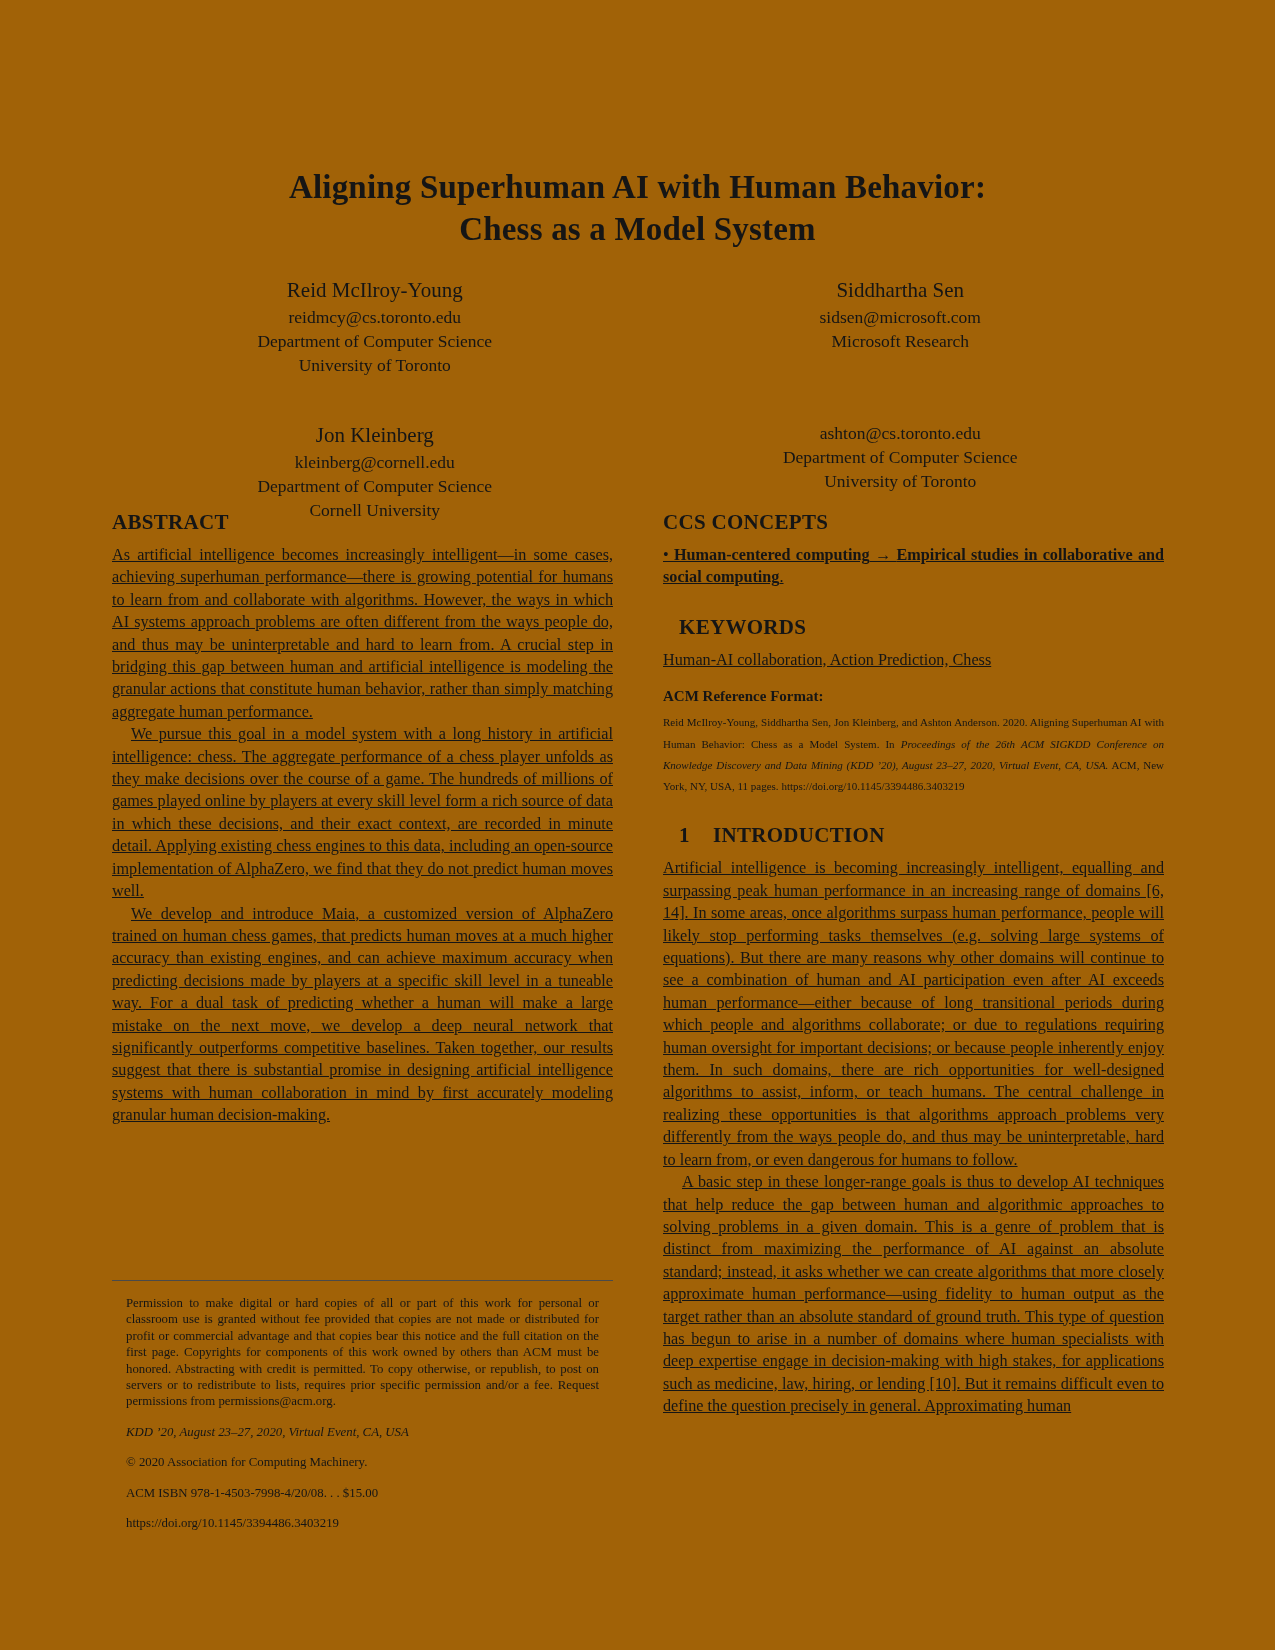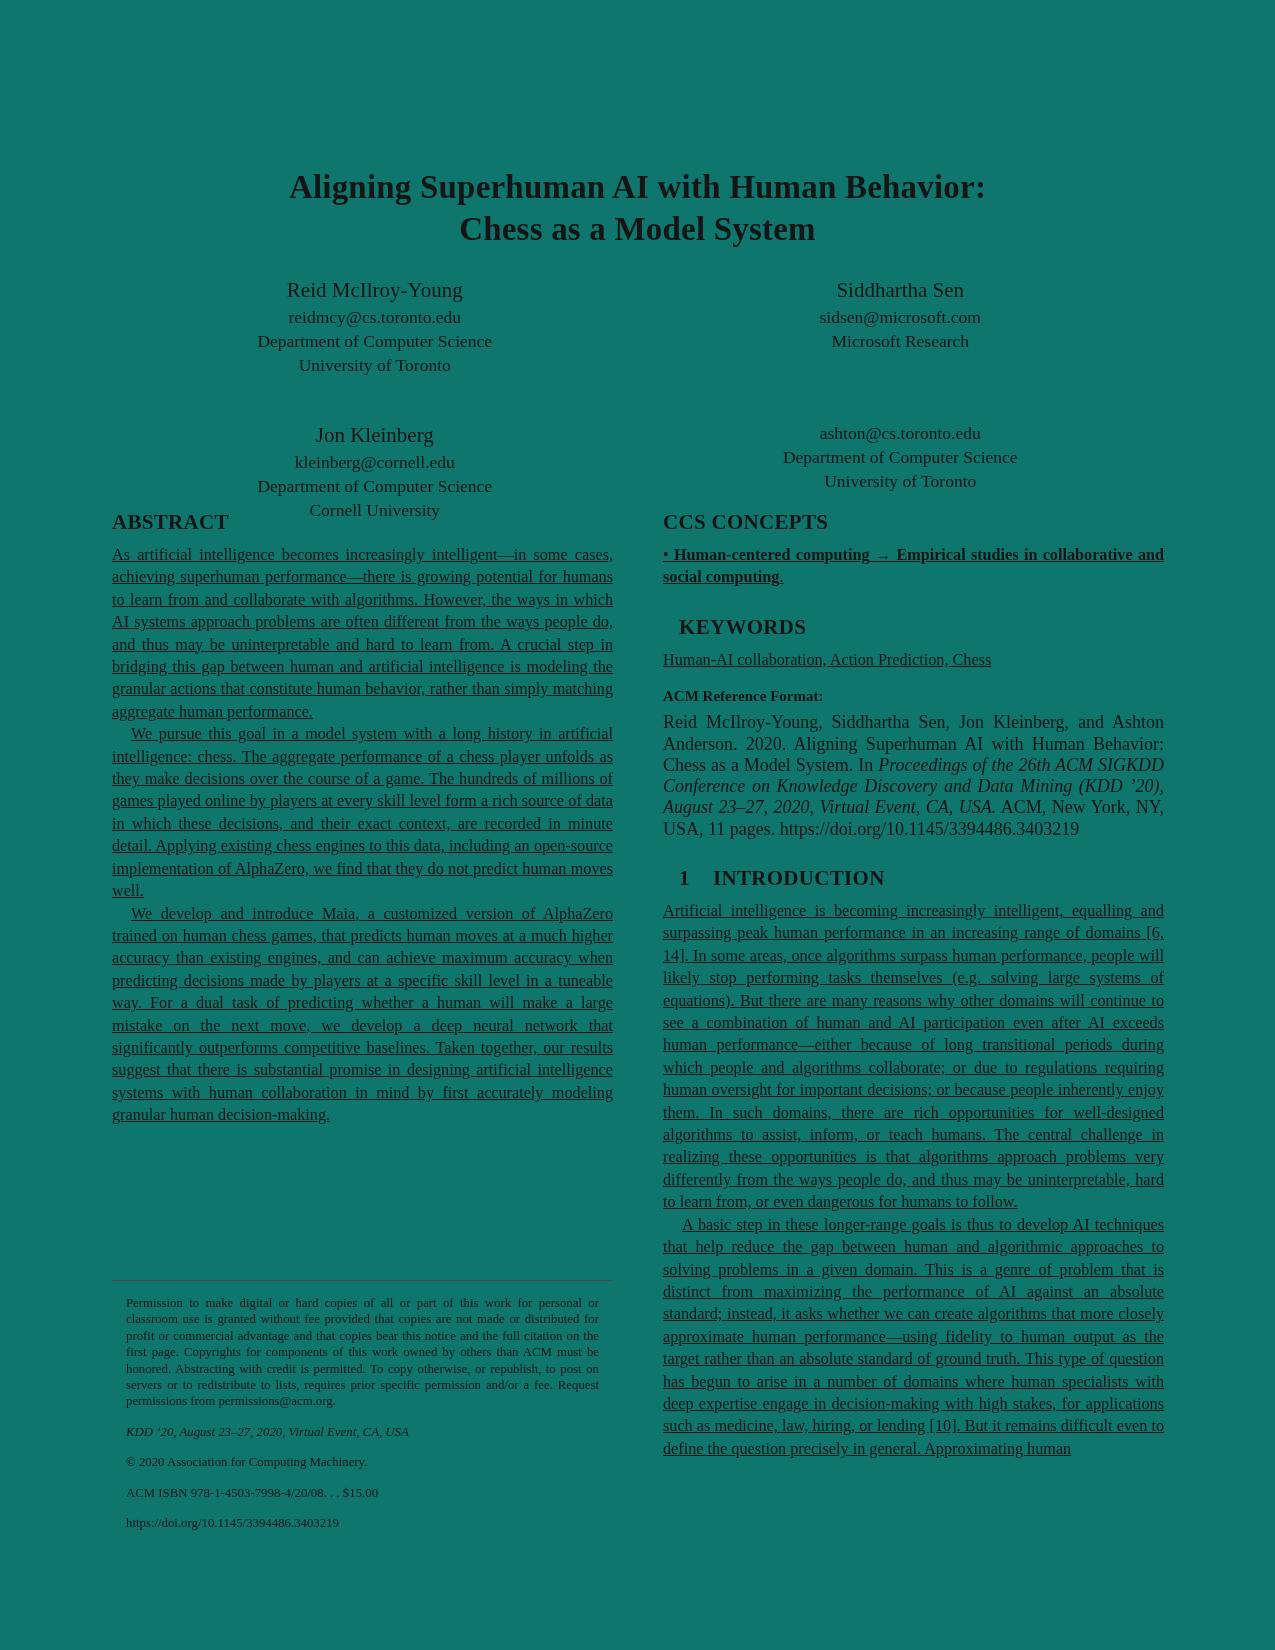--- a/index.html
+++ b/index.html
@@ -2,21 +2,21 @@
 <html lang="en"><head>
 <meta charset="utf-8">
 <style>
   * { margin: 0; padding: 0; box-sizing: border-box; }
   html, body { background: #ffffff; }
   body { width: 1275px; }
   .page {
     position: relative;
     width: 1275px;
     height: 1650px;
-    background: #0f766e;
+    background: #a16207;
     color: #151515;
     font-family: "Liberation Serif", serif;
     overflow: hidden;
   }
   
   .title-block {
     position: absolute;
     top: 166px;
     left: 0;
     width: 1275px;
@@ -67,21 +67,21 @@
   .ccs-par b { font-weight: bold; }
   .smallhead {
     font-size: 15px;
     line-height: 19px;
     font-weight: bold;
     margin-top: 16px;
     margin-bottom: 6px;
     text-align: left;
   }
   .refpar {
-    font-size: 18px;
+    font-size: 11px;
     line-height: 21.3px;
     text-align: justify;
   }
   
   .footnote {
     position: absolute;
     left: 112px;
     top: 1280px;
     width: 501px;
     font-size: 12.8px;

